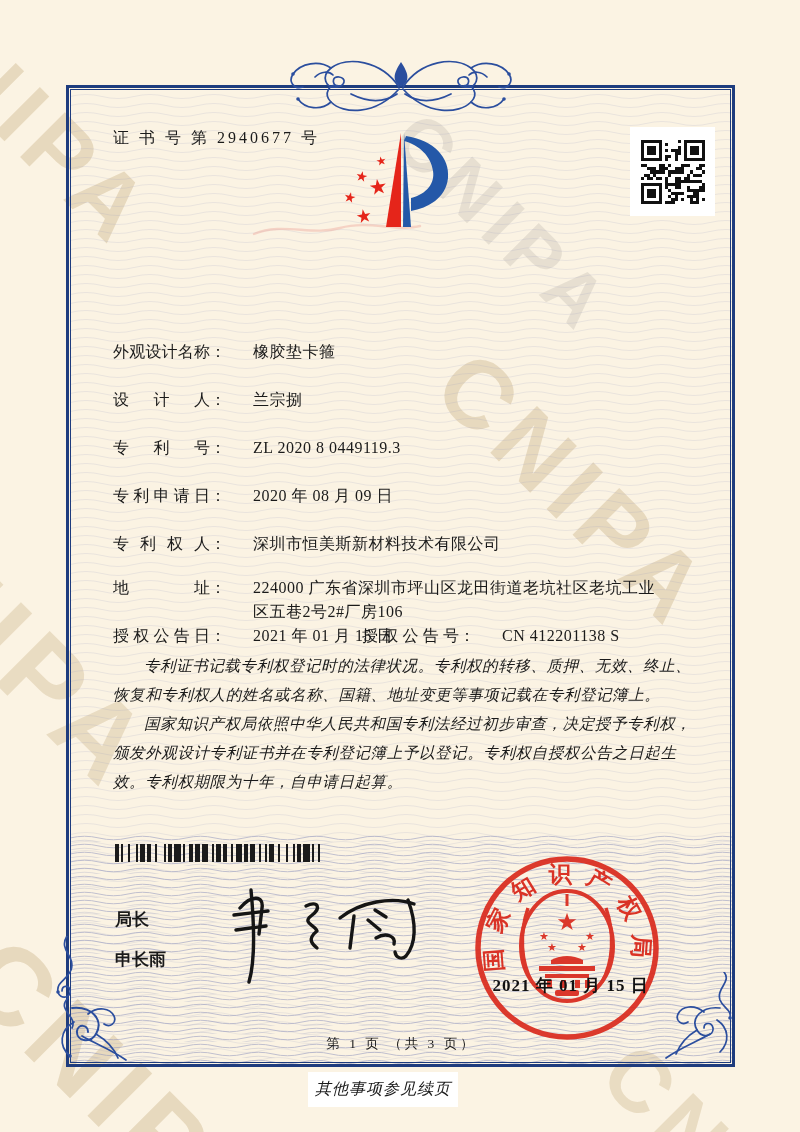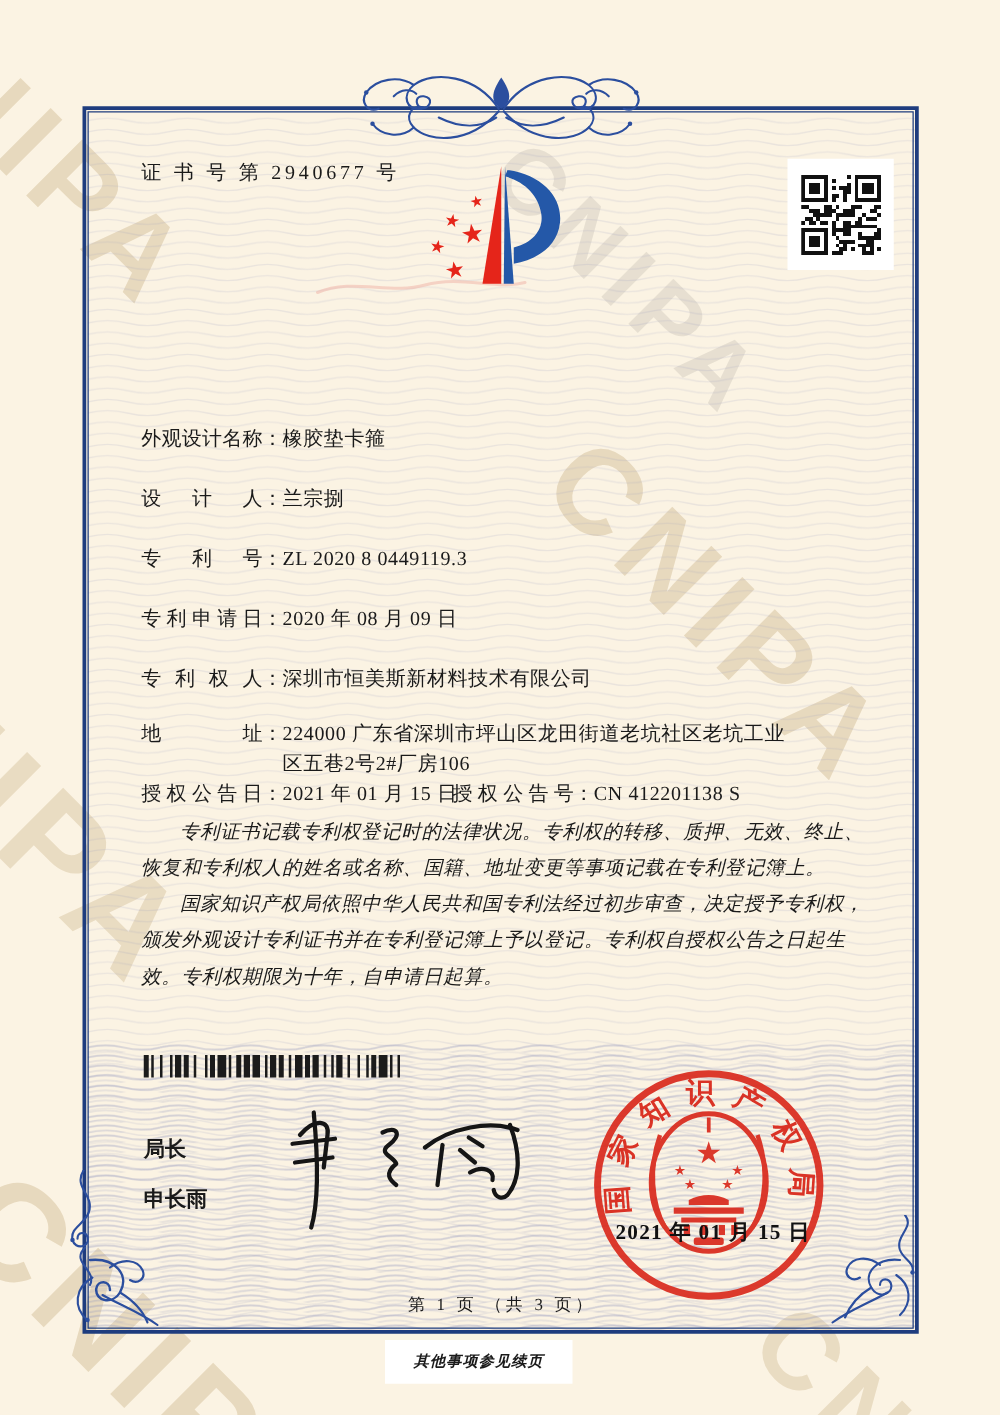--- a/index.html
+++ b/index.html
@@ -56,21 +56,21 @@
   }
   .qr{width:64px;height:64px;}
   .title{
     position:absolute;left:67px;top:238px;width:669px;text-align:center;
     font-size:37px;font-weight:bold;letter-spacing:7px;
   }
   
   .frow{position:absolute;left:113px;font-size:16px;line-height:24px;width:600px;}
   .jlabel{display:inline-flex;justify-content:space-between;width:97px;vertical-align:top;}
   .colon{vertical-align:top;}
-  .fval{display:inline-block;vertical-align:top;white-space:pre-line;max-width:470px;letter-spacing:.5px;}
+  .fval{display:inline-block;vertical-align:top;white-space:pre-line;max-width:470px;letter-spacing:.5px;margin-left:27px;}
   .frow-1{top:340px;} .frow-2{top:388px;} .frow-3{top:436px;}
   .frow-4{top:484px;} .frow-5{top:532px;} .frow-6{top:576px;}
   .frow-7{top:624px;}
   .pair2{position:absolute;left:249px;top:0;white-space:nowrap;}
   
   .paras{
     position:absolute;left:113px;top:651px;width:580px;
     font-size:15.5px;line-height:29px;font-style:italic;letter-spacing:.6px;
   }
   .paras p{text-indent:2em;}
@@ -97,21 +97,21 @@
   }
   
   .pageno{
     position:absolute;left:67px;top:1035px;width:669px;text-align:center;
     font-size:13.5px;letter-spacing:3px;
   }
   .note-box{
     position:absolute;left:308px;top:1072px;width:150px;height:35px;
     background:var(--paper-white);display:flex;align-items:center;justify-content:center;
   }
-  .note-box .note{font-size:12px;font-style:italic;letter-spacing:1px;font-weight:bold;}
+  .note-box .note{font-size:16px;font-style:italic;letter-spacing:1px;}
 </style>
 </head>
 <body>
 
 <div class="page">
 
   <div class="wm wm1">CNIPA</div>
   <div class="wm wm2">CNIPA</div>
   <div class="wm wm3">CNIPA</div>
   <div class="wm wm4">CNIPA</div>

